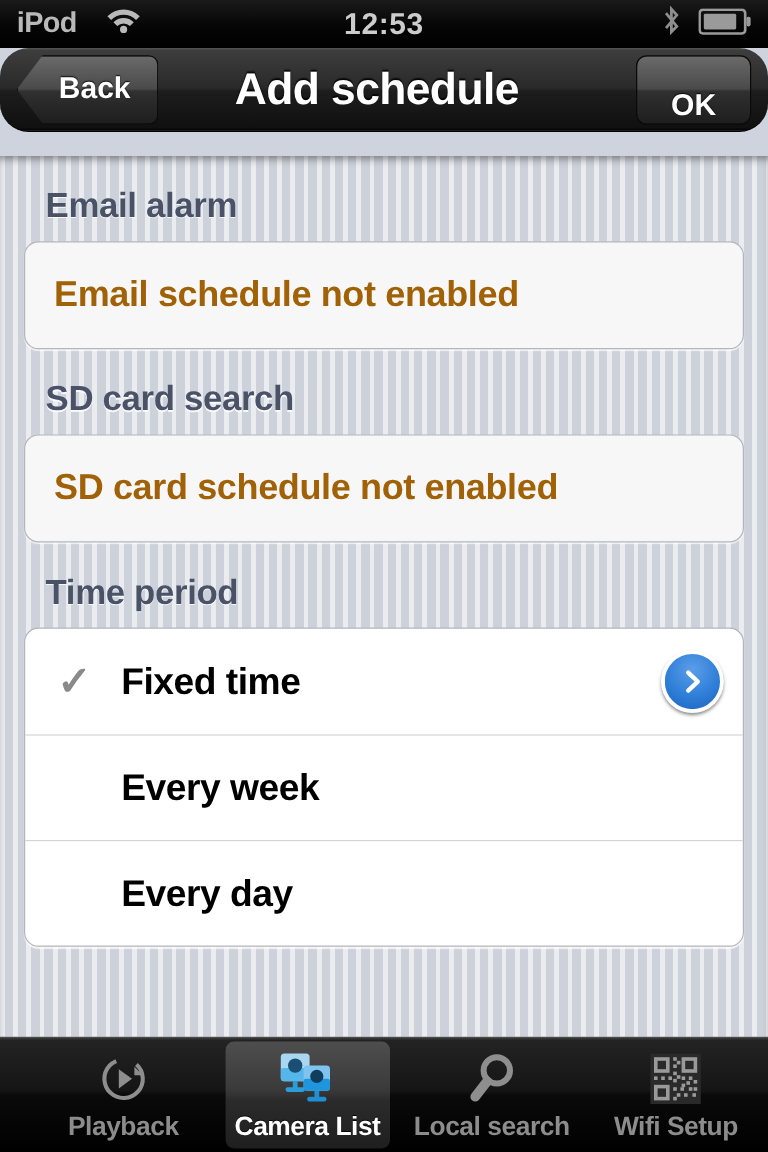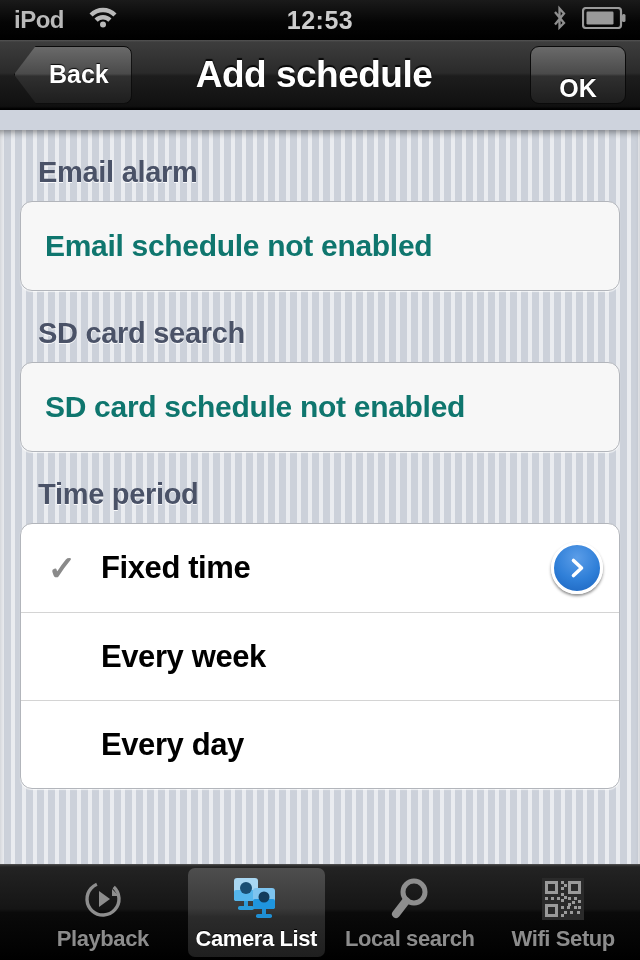--- a/index.html
+++ b/index.html
@@ -53,20 +53,21 @@
   .nav-bar {
     height: 70px;
     background: linear-gradient(to bottom,
                 #545454 0%, #3d3d3d 3%, #2a2a2a 48%,
                 #1d1d1d 52%, #101010 96%, #000000 100%);
     border-bottom: 1px solid #000;
     display: flex;
     align-items: center;
     padding: 0 14px;
     position: relative;
+    border-radius: 24px;
   }
   .nav-title {
     position: absolute;
     left: 0; right: 12px;
     text-align: center;
     color: #ffffff;
     font-size: 37px;
     font-weight: bold;
     letter-spacing: -0.5px;
     text-shadow: 0 -2px 1px rgba(0,0,0,0.85);
@@ -142,21 +143,21 @@
     border: 1px solid #b2b5bb;
     border-radius: 12px;
     box-shadow: 0 1px 1px rgba(255,255,255,0.75);
   }
 
   .panel-note {
     height: 88px;
     display: flex;
     align-items: center;
     padding: 0 24px;
-    color: #0f766e;
+    color: #a16207;
     font-size: 30px;
     font-weight: bold;
     letter-spacing: -0.3px;
   }
 
   .panel-list {
     background: #ffffff;
     padding: 0;
     overflow: hidden;
   }

